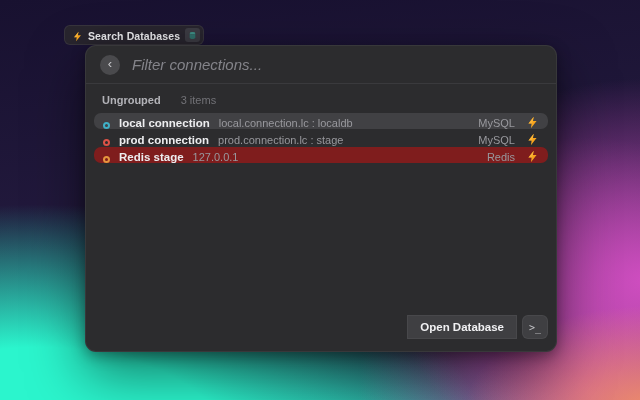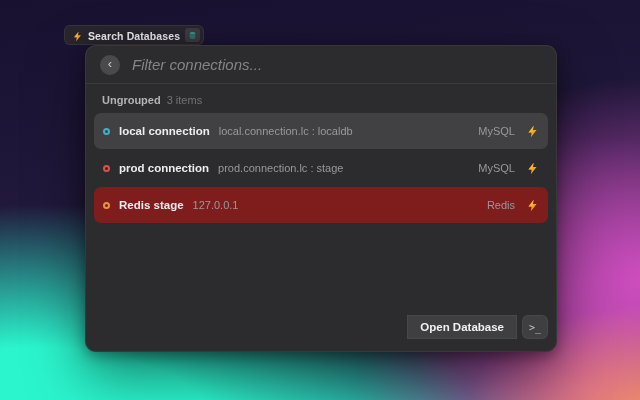--- a/index.html
+++ b/index.html
@@ -53,30 +53,30 @@
     font-size:13px; line-height:1; cursor:pointer; user-select:none;
     padding-bottom:2px;
   }
   .search-input {
     flex:1; background:transparent; border:none; outline:none;
     font-family:inherit; font-size:15px; color:#e8e8ea; caret-color:#ff6363;font-style:italic;
   }
   .search-input::placeholder { color:#84848a; }
 
   .section-head {
-    display:flex; align-items:baseline; gap:6px;
+    display:flex; align-items:baseline; gap:20px;
     padding:10px 16px 5px;
   }
   .section-title { font-size:11px; font-weight:700; color:#b3b3b8; }
   .section-count { font-size:11px; color:#727277; }
 
   .rows { padding:2px 8px; display:flex; flex-direction:column; gap:1px; }
   .row {
-    display:flex; align-items:center; gap:9px;
-    height:36px; padding:0 9px; border-radius:7px; cursor:pointer;
+    display:flex; align-items:flex-end; gap:9px;
+    height:16px; padding:0 9px; border-radius:7px; cursor:pointer;
   }
   .row.selected { background:#414144; }
   .row.subtle   { background:#7f1d1d; }
   .ring {
     width:7px; height:7px; border-radius:50%;
     border:2px solid currentColor; flex:0 0 auto;
   }
   .row-title  { font-size:11.5px; font-weight:700; color:#ededef; white-space:nowrap; }
   .row-sub    { font-size:11px; color:#98989d; white-space:nowrap; overflow:hidden; text-overflow:ellipsis; flex:1; }
   .row-tag    { font-size:11px; color:#98989d; margin-right:2px; }

